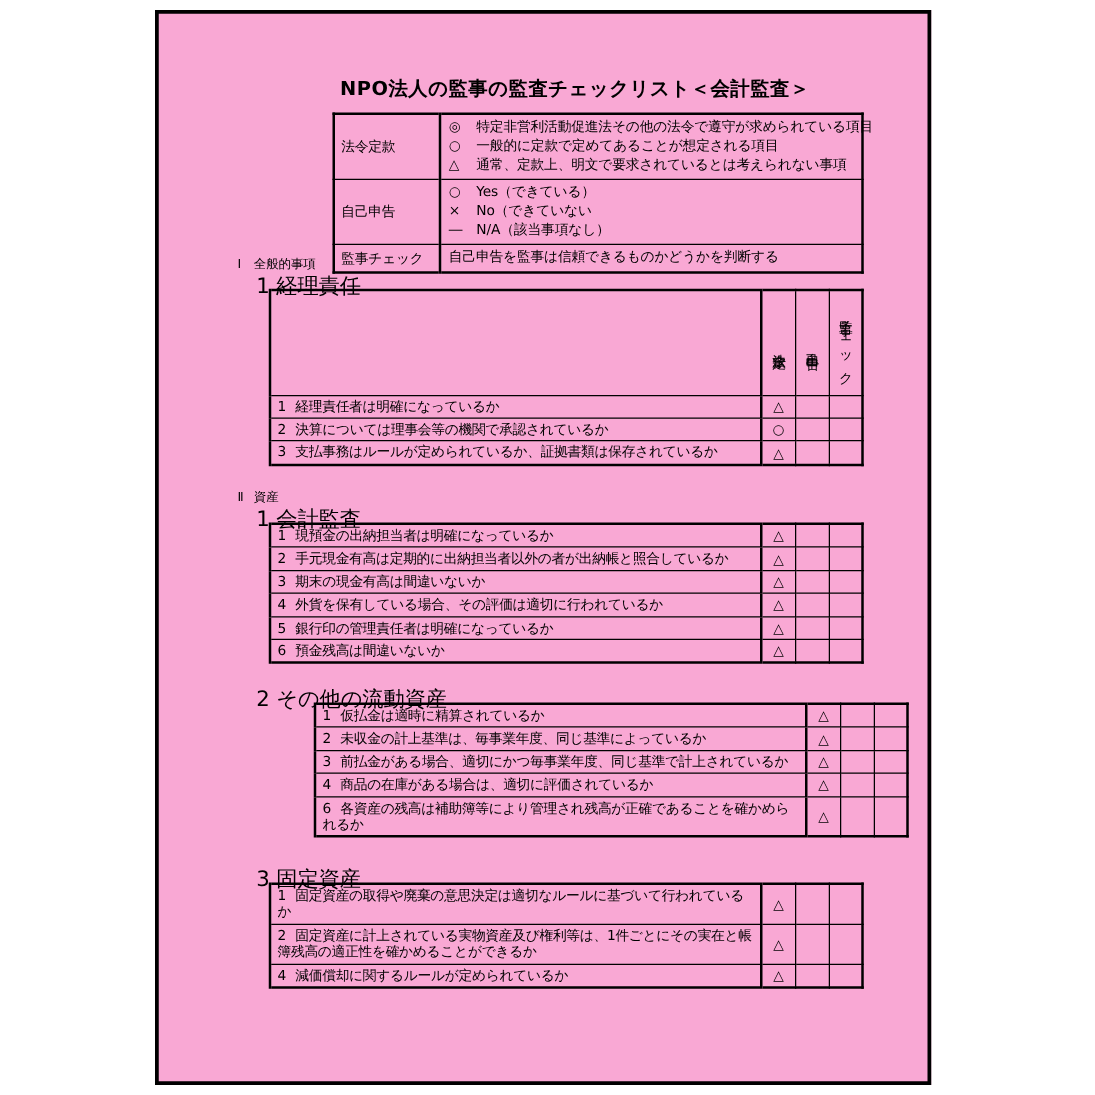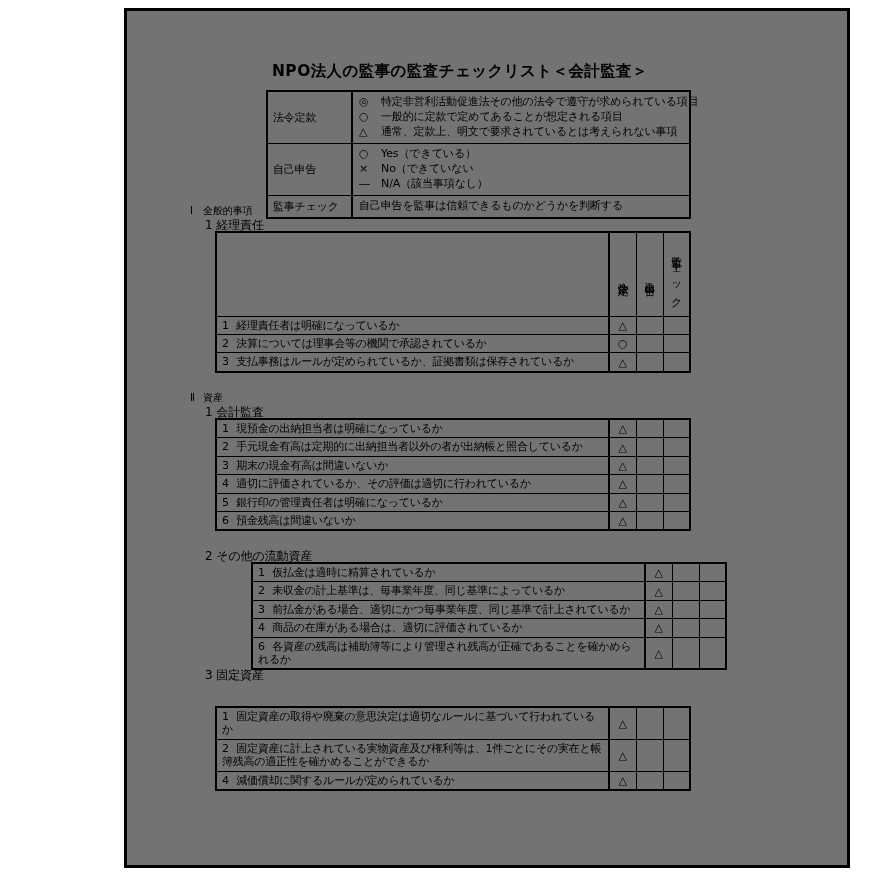--- a/index.html
+++ b/index.html
@@ -12,25 +12,25 @@
     height: 876px;
     font-family: "DejaVu Sans", "Liberation Sans", sans-serif;
     color: #000000;
     overflow: hidden;
   }
 
   #page-frame {
     position: absolute;
     left: 124px;
     top: 8px;
-    width: 726px;
+    width: 621px;
     height: 860px;
     border: 3px solid #000000;
     box-sizing: border-box;
-    background: #737373;
+    background: #f9a8d4;
   }
 
   #sheet {
     position: absolute;
     left: 0;
     top: 0;
     width: 100%;
     height: 100%;
   }
 
@@ -100,21 +100,21 @@
     font-size: 10px;
     white-space: nowrap;
     letter-spacing: -0.1px;
   }
   .sec-h1 .num {
     display: inline-block;
     min-width: 13px;
   }
   .sec-h2 {
     position: absolute;
-    font-size: 12px;
+    font-size: 17px;
     white-space: nowrap;
     letter-spacing: -0.1px;
   }
 
   
   .check-table {
     position: absolute;
     left: 88px;
     width: 476px;
     border-collapse: collapse;
@@ -281,21 +281,21 @@
               <td class="mk "></td>
               <td class="mk "></td>
             </tr>
             <tr>
               <td class="q"><span class="q-num">3</span> <span>期末の現金有高は間違いないか</span></td>
               <td class="mk first">△</td>
               <td class="mk "></td>
               <td class="mk "></td>
             </tr>
             <tr>
-              <td class="q"><span class="q-num">4</span> <span>適切に評価されているか、その評価は適切に行われているか</span></td>
+              <td class="q"><span class="q-num">4</span> <span>外貨を保有している場合、その評価は適切に行われているか</span></td>
               <td class="mk first">△</td>
               <td class="mk "></td>
               <td class="mk "></td>
             </tr>
             <tr>
               <td class="q"><span class="q-num">5</span> <span>銀行印の管理責任者は明確になっているか</span></td>
               <td class="mk first">△</td>
               <td class="mk "></td>
               <td class="mk "></td>
             </tr>
@@ -335,21 +335,21 @@
               <td class="mk "></td>
             </tr>
             <tr>
               <td class="q"><span class="q-num">6</span> <span>各資産の残高は補助簿等により管理され残高が正確であることを確かめられるか</span></td>
               <td class="mk first">△</td>
               <td class="mk "></td>
               <td class="mk "></td>
             </tr>
           </tbody>
         </table>
-        <div class="sec-h2" style="left: 78px; top: 656px; text-align: right;"><span class="num">3</span> <span>固定資産</span></div>
+        <div class="sec-h2" style="left: 78px; top: 681px; text-align: right;"><span class="num">3</span> <span>固定資産</span></div>
         <table class="check-table" style="top: 695px;">
           <tbody>
             <tr>
               <td class="q"><span class="q-num">1</span> <span>固定資産の取得や廃棄の意思決定は適切なルールに基づいて行われているか</span></td>
               <td class="mk first">△</td>
               <td class="mk "></td>
               <td class="mk "></td>
             </tr>
             <tr>
               <td class="q"><span class="q-num">2</span> <span>固定資産に計上されている実物資産及び権利等は、1件ごとにその実在と帳簿残高の適正性を確かめることができるか</span></td>

